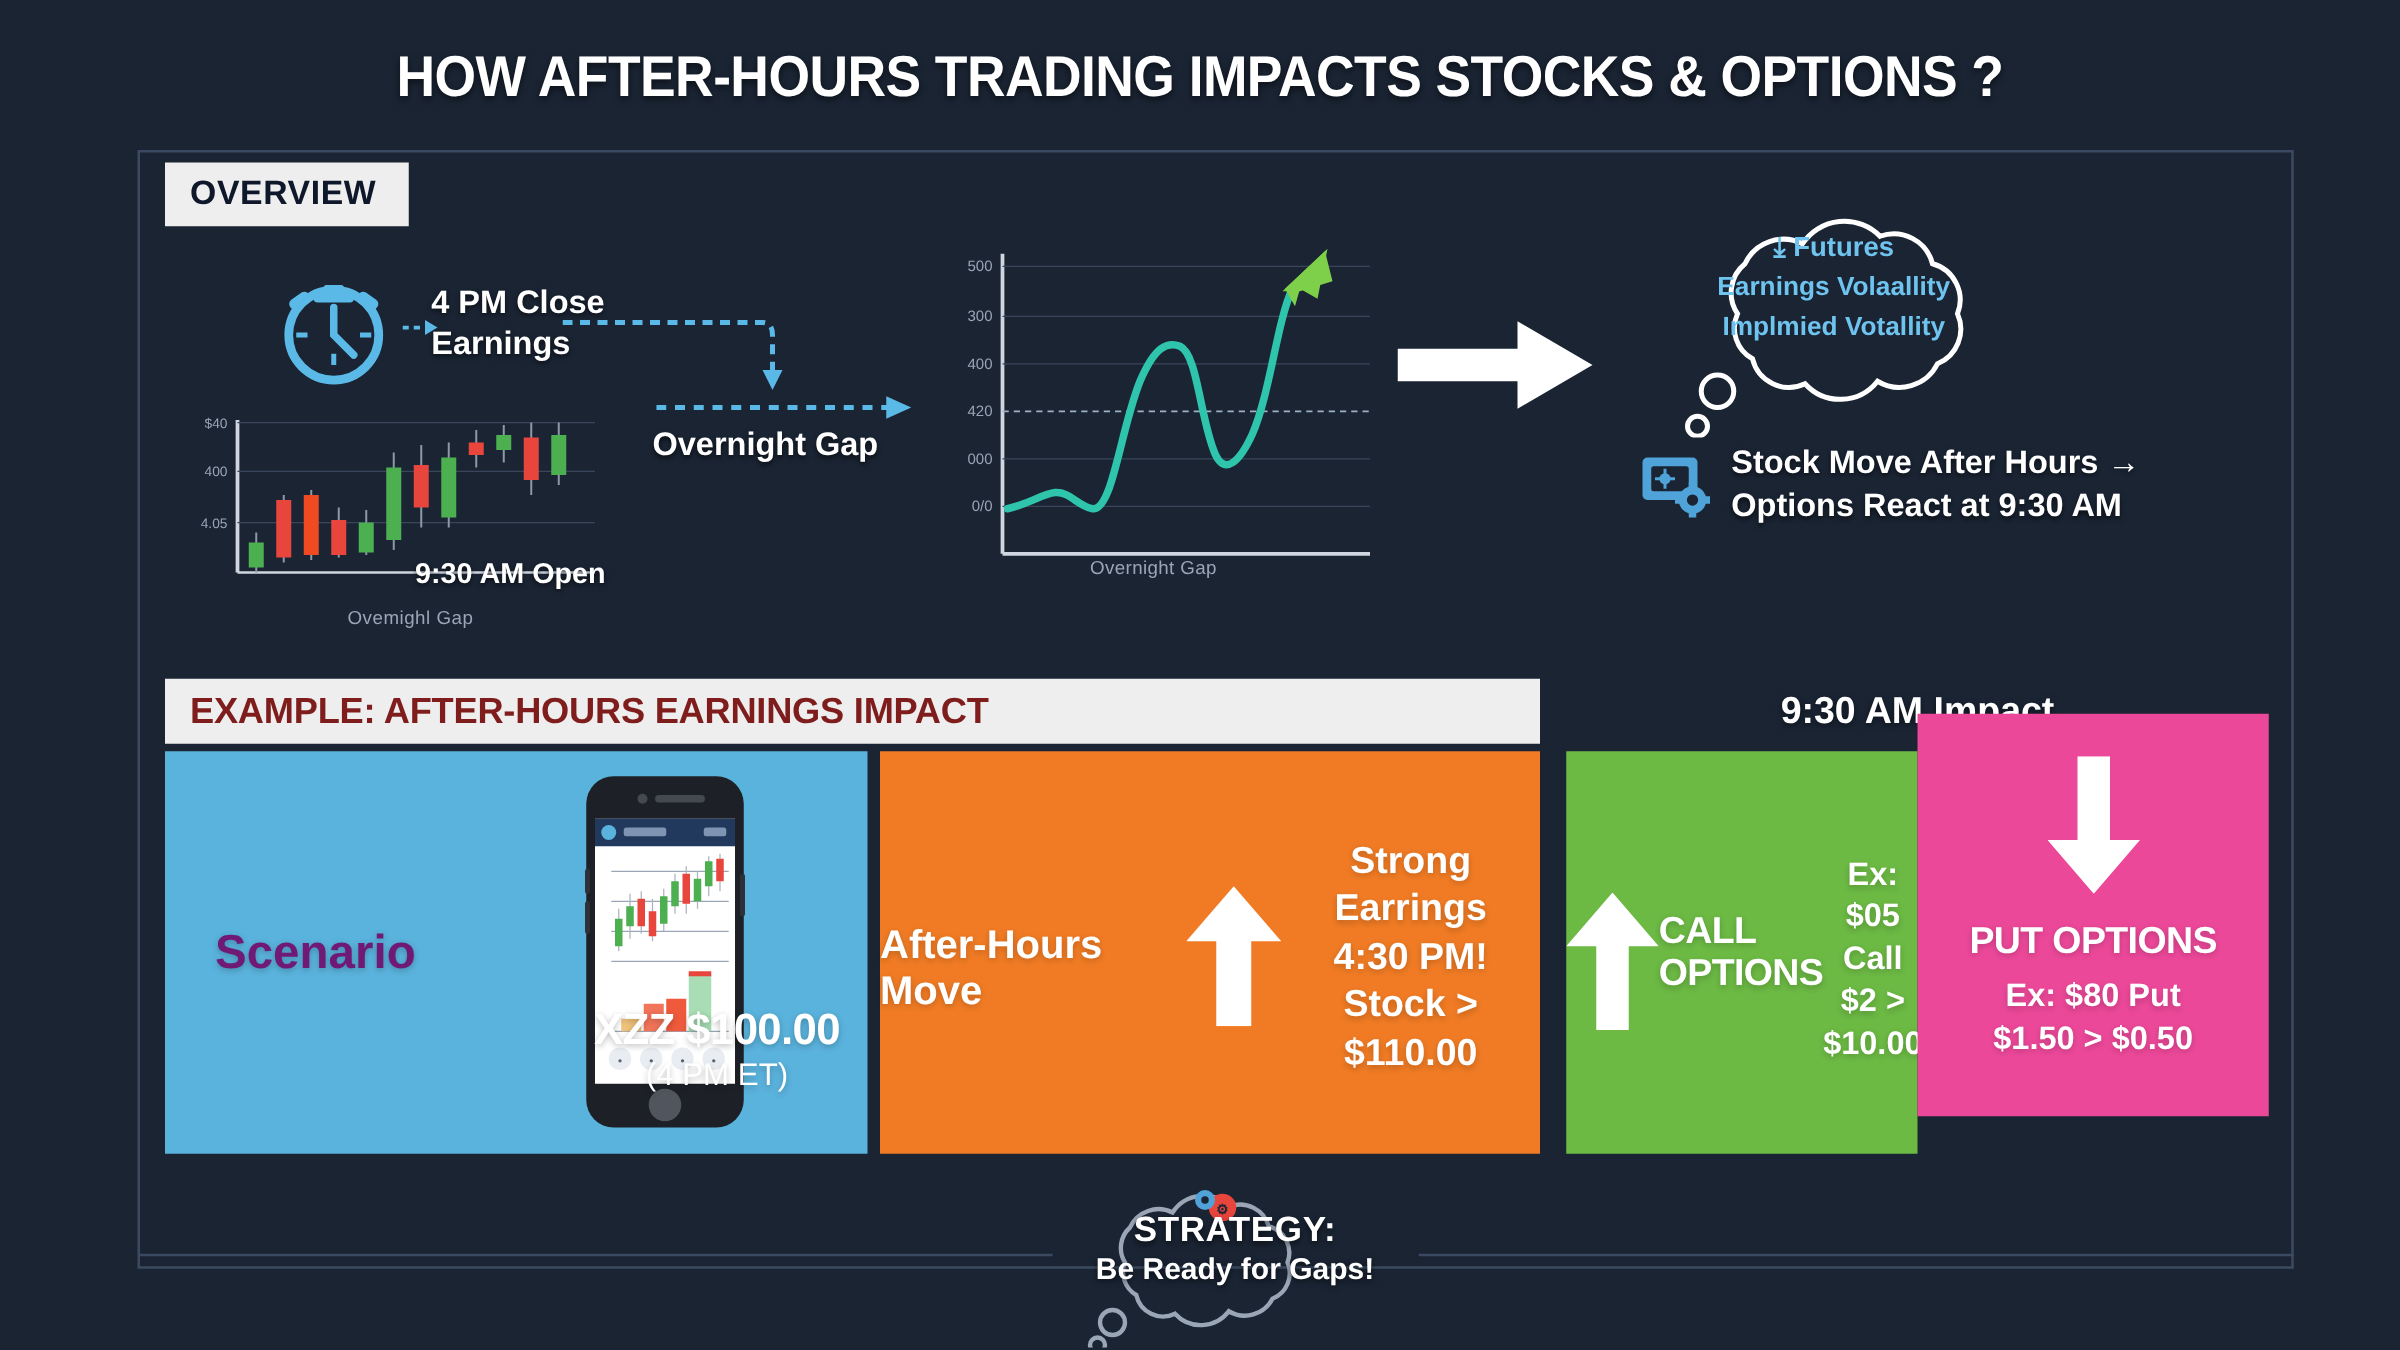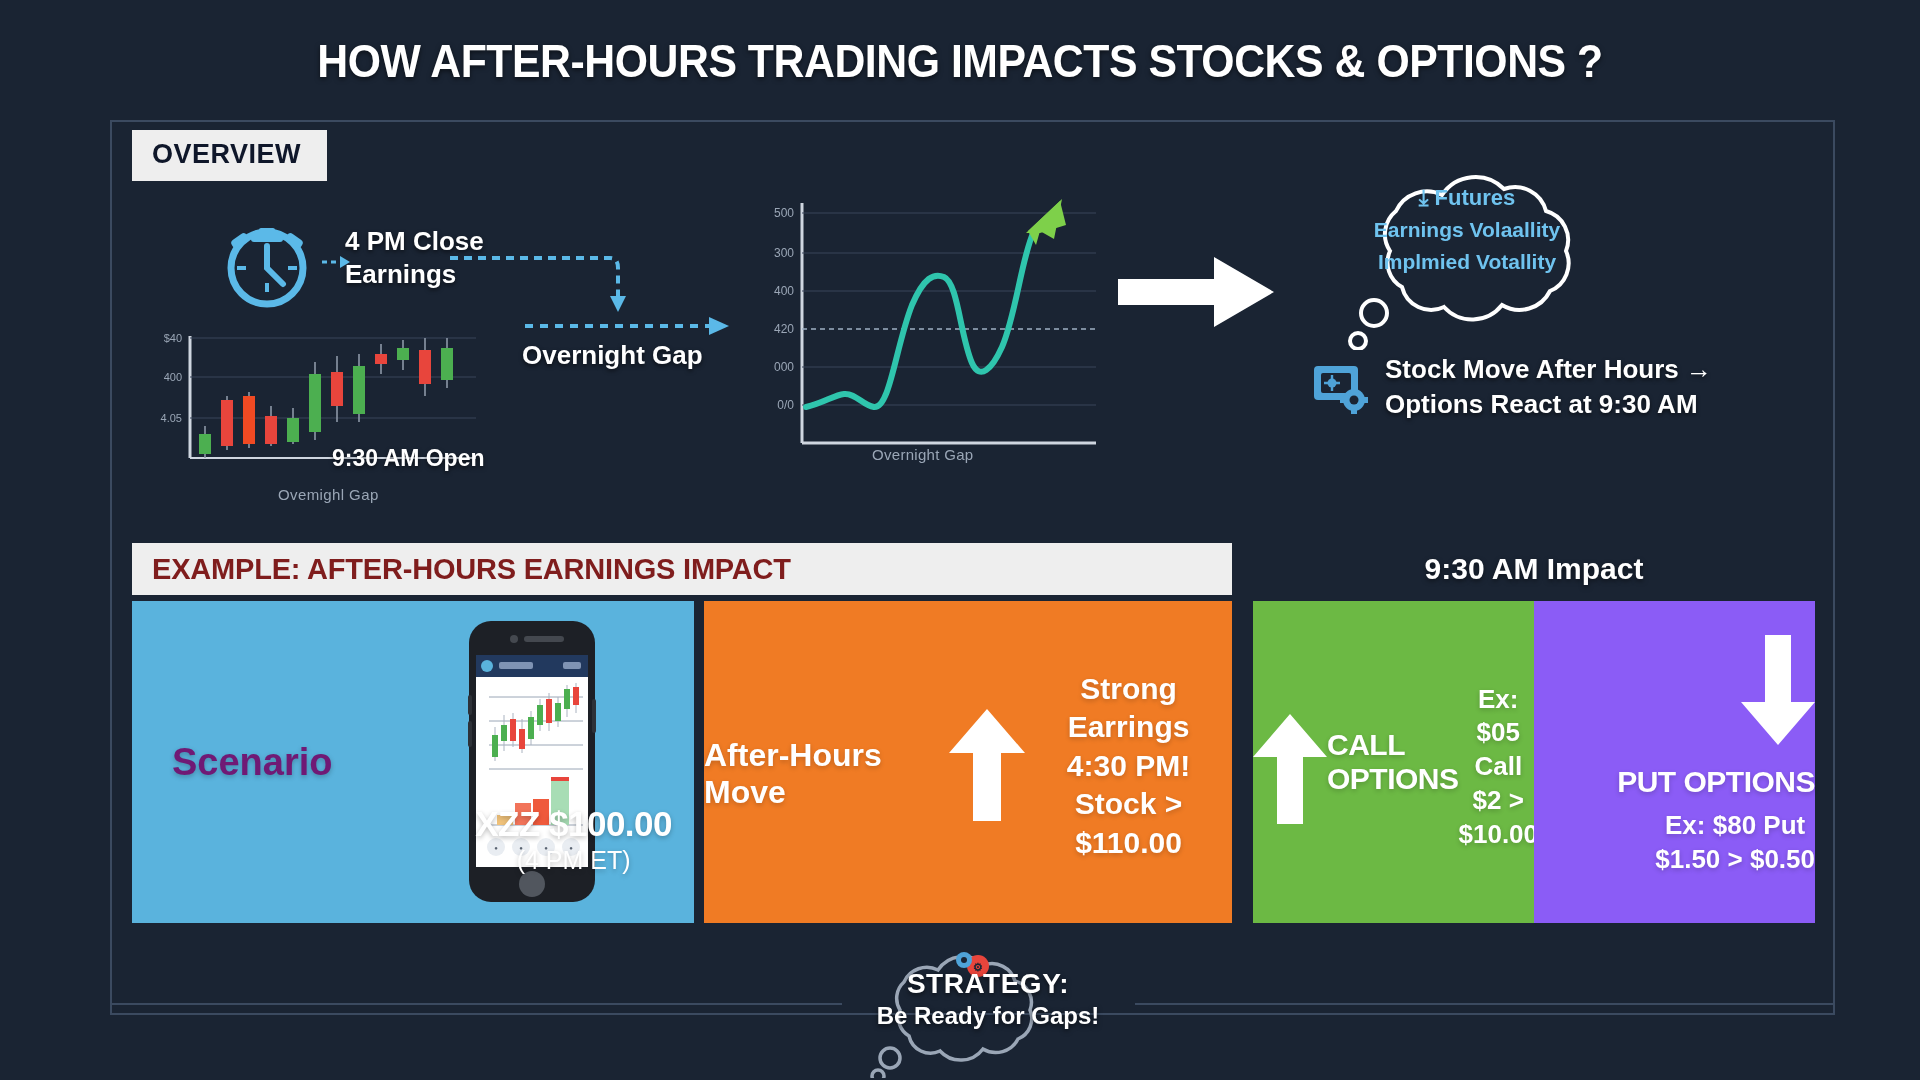--- a/index.html
+++ b/index.html
@@ -133,23 +133,23 @@
     position: absolute; left: 1253px; top: 552px; width: 562px;
     text-align: center; color: #ffffff; font-size: 30px; font-weight: 700;
     text-shadow: 0 2px 5px rgba(0,0,0,.5);
   }
   .panel-green {
     left: 1253px; top: 601px; width: 281px; height: 322px;
     background: #6cb944;
     display: flex; flex-direction: row; align-items: center;
   }
   .panel-red {
-    left: 1534px; top: 601px; width: 281px; height: 322px;
-    background: #8b5cf6;
-    display: flex; flex-direction: column; align-items: flex-end;
+    left: 1534px; top: 571px; width: 281px; height: 322px;
+    background: #ec4899;
+    display: flex; flex-direction: column; align-items: center;
   }
   .opt-title {
     color: #ffffff; font-size: 30px; font-weight: 700; letter-spacing: -.5px;
     text-shadow: 0 2px 5px rgba(0,0,0,.2);
   }
   .opt-lines {
     color: #ffffff; font-size: 26px; font-weight: 700; text-align: center;
     line-height: 1.3; margin-top: 10px;
     text-shadow: 0 2px 5px rgba(0,0,0,.2);
   }

